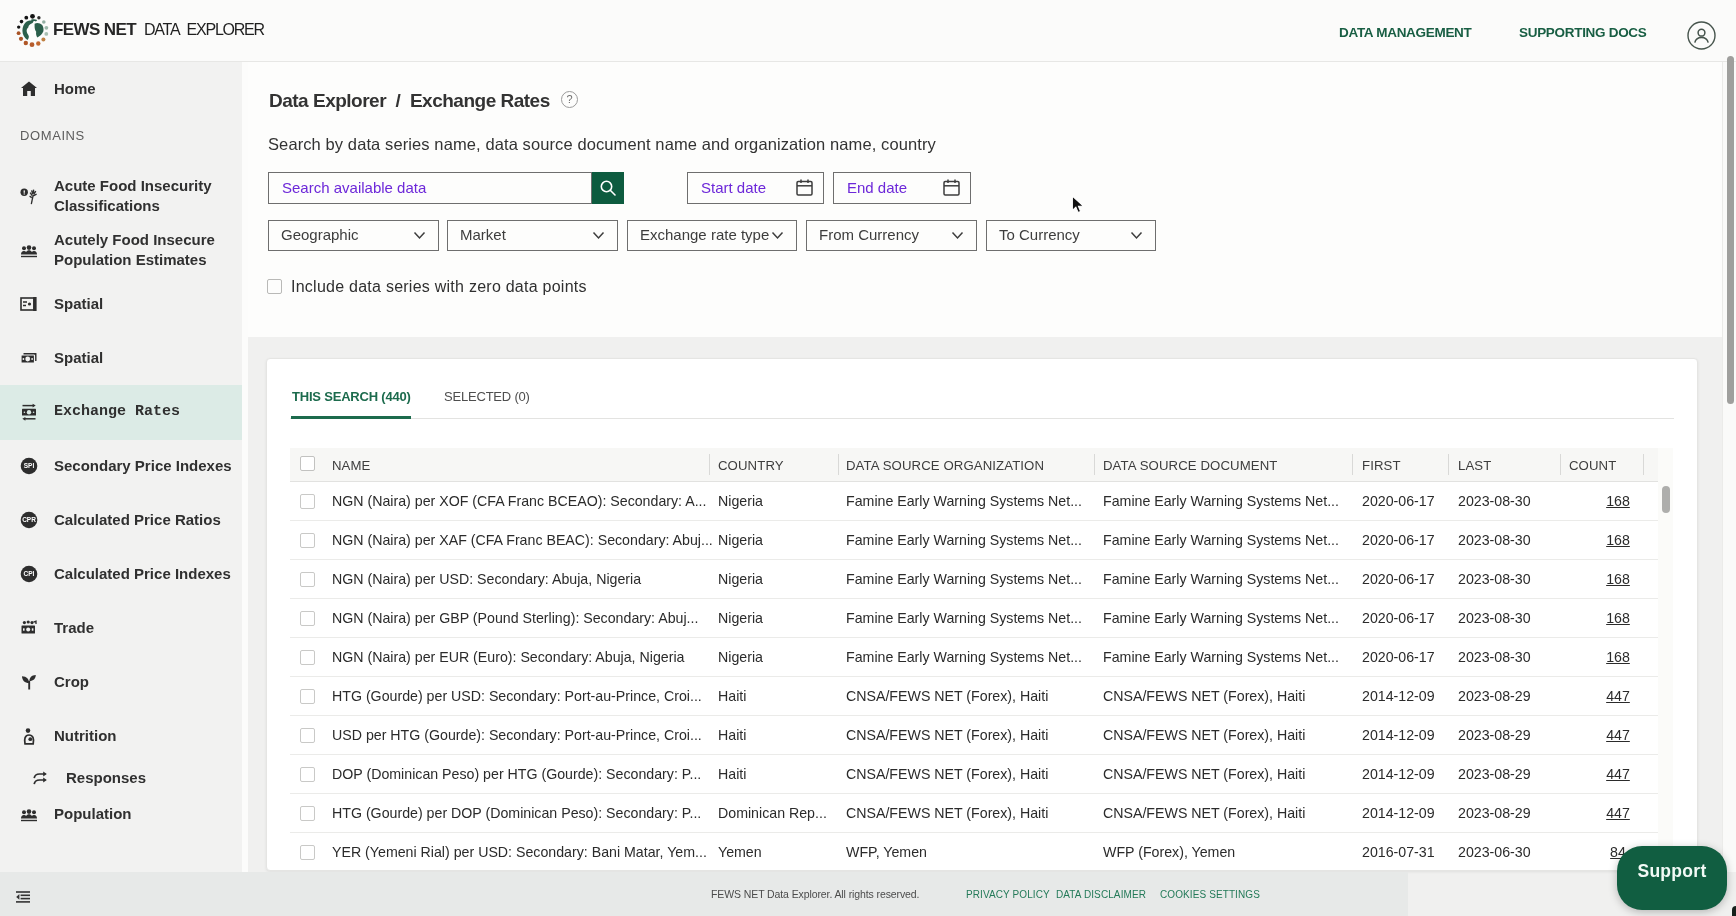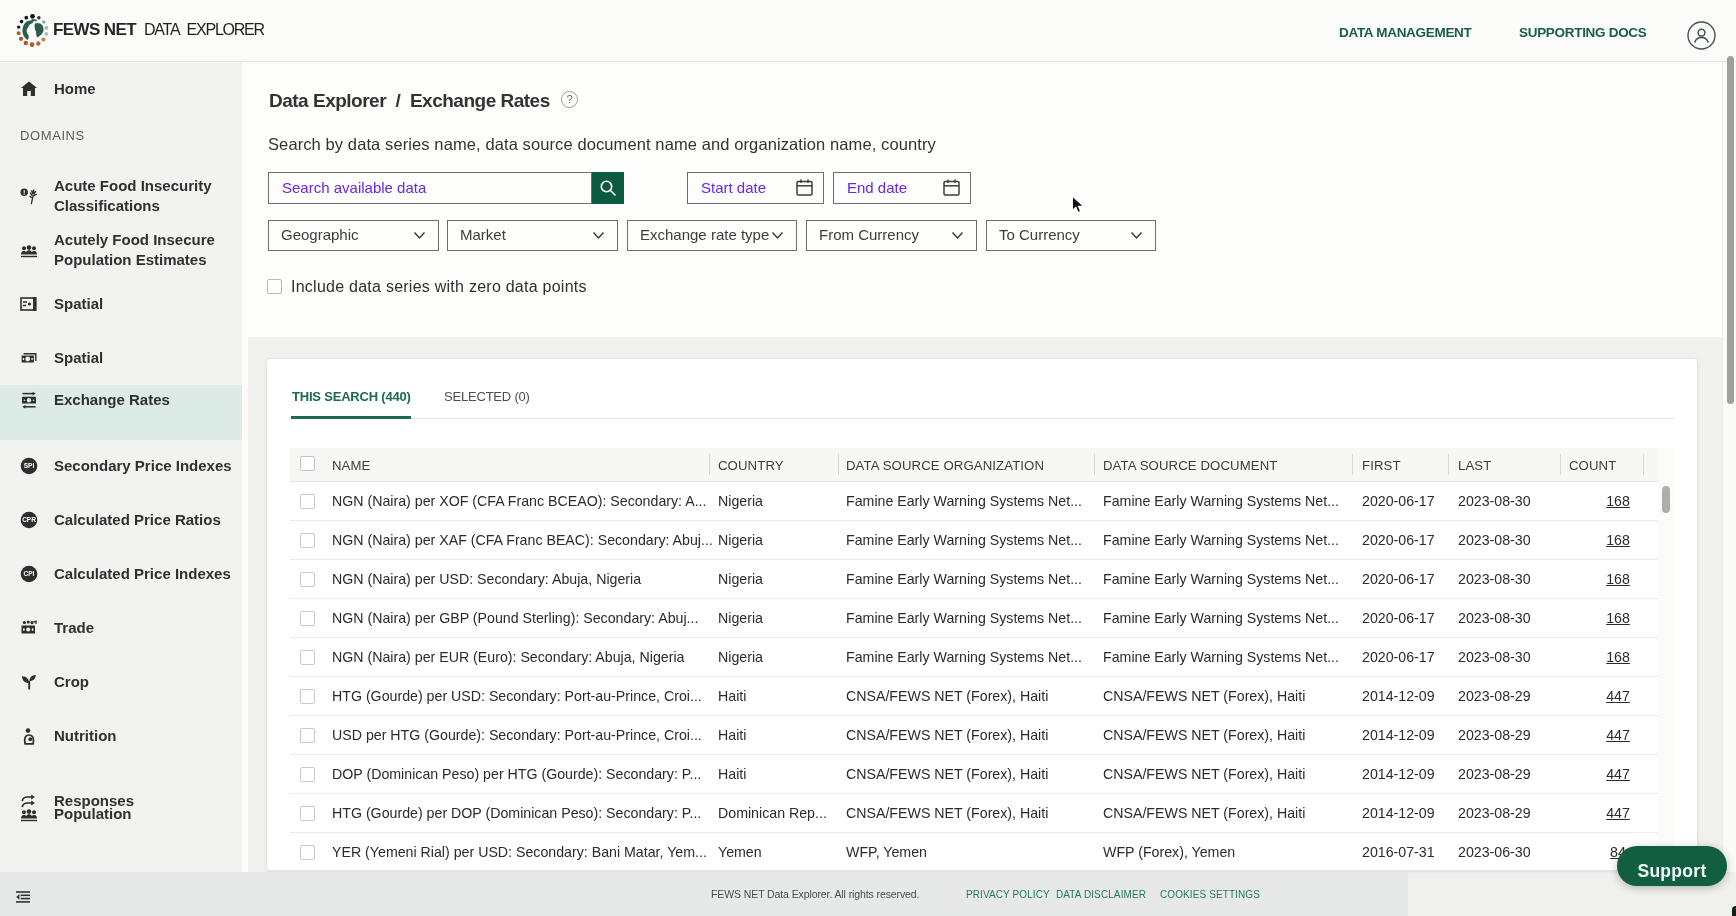--- a/index.html
+++ b/index.html
@@ -60,21 +60,21 @@
 
 #tscroll { position:absolute; left:1658px; top:448px; width:15px; height:423px; background:#fbfbf9; z-index:9; }
 #tthumb { position:absolute; left:1662px; top:486px; width:8px; height:27px; background:#aeaeac; border-radius:4px; z-index:10; }
 
 
 #footer { position:absolute; left:0; top:872px; width:1408px; height:44px; background:#e7e9e8; z-index:20; }
 #fcopy { position:absolute; left:711px; top:16px; font-size:10.5px; color:#4c4c4c; letter-spacing:-0.1px; }
 .flink { position:absolute; top:17px; font-size:10px; color:#237a58; letter-spacing:0.1px; }
 
 
-#support { position:absolute; left:1617px; top:846px; width:110px; height:40px; background:#115e41; border-radius:25px; color:#f2faf6; font-size:17.5px; font-weight:bold; text-align:center; line-height:50px; letter-spacing:0.3px; box-shadow:0 2px 8px rgba(0,0,0,0.25); z-index:25; }
+#support { position:absolute; left:1617px; top:846px; width:110px; height:64px; background:#115e41; border-radius:25px; color:#f2faf6; font-size:17.5px; font-weight:bold; text-align:center; line-height:50px; letter-spacing:0.3px; box-shadow:0 2px 8px rgba(0,0,0,0.25); z-index:25; }
 #pgtrack { position:absolute; left:1722px; top:62px; width:14px; height:810px; background:#fafaf9; border-left:1px solid #ebebe9; z-index:21; }
 #pgthumb { position:absolute; left:1727px; top:56px; width:7px; height:348px; background:#9f9f9d; border-radius:3.5px; z-index:31; }
 #corner { position:absolute; left:1732px; top:906px; width:4px; height:10px; background:#16201b; border-radius:9px 0 0 0; z-index:26; }
 #cursor { position:absolute; left:1071px; top:195px; z-index:40; }
 </style>
 </head>
 <body>
 
 <div id="topbar">
   <svg class="abs" style="left:15px;top:13px" width="35" height="35" viewBox="0 0 35 35" id="logosvg">
@@ -149,21 +149,21 @@
     <div class="sitem" style="top: 284px; height: 24px;">
       <svg class="ic" width="18" height="18" viewBox="0 0 18 18">
         <rect x="3.5" y="4" width="13" height="8" rx="0.6" fill="#2e2e2e"></rect>
         <rect x="1" y="6" width="13.5" height="8" rx="0.6" fill="#2e2e2e" stroke="#f2f2f1" stroke-width="1.2"></rect>
         <circle cx="7.7" cy="10" r="2.4" fill="#f2f2f1"></circle>
         <circle cx="3.4" cy="10" r="0.9" fill="#f2f2f1"></circle>
         <circle cx="12.1" cy="10" r="0.9" fill="#f2f2f1"></circle>
       </svg>
       <span class="txt">Spatial</span>
     </div>
-    <div class="sitem" style="top: 326px; height: 24px;">
+    <div class="sitem" style="top: 338px; height: 24px; font-family: Liberation Mono, monospace;">
       <svg class="ic" width="18" height="18" viewBox="0 0 18 18">
         <rect x="2" y="5.8" width="14" height="6.8" rx="0.5" fill="#2e2e2e"></rect>
         <circle cx="9" cy="9.2" r="2.2" fill="#dcebe6"></circle>
         <circle cx="4.4" cy="9.2" r="0.8" fill="#dcebe6"></circle>
         <circle cx="13.6" cy="9.2" r="0.8" fill="#dcebe6"></circle>
         <path d="M2.5 2.6 L13.5 2.6" stroke="#2e2e2e" stroke-width="1.5" fill="none"></path>
         <path d="M12.6 0.7 L15.7 2.6 L12.6 4.5 Z" fill="#2e2e2e"></path>
         <path d="M15.5 15.8 L4.5 15.8" stroke="#2e2e2e" stroke-width="1.5" fill="none"></path>
         <path d="M5.4 13.9 L2.3 15.8 L5.4 17.7 Z" fill="#2e2e2e"></path>
       </svg>
@@ -212,21 +212,21 @@
       <span class="txt">Crop</span>
     </div>
     <div class="sitem" style="top: 662px; height: 24px;">
       <svg class="ic" width="18" height="18" viewBox="0 0 18 18">
         <circle cx="8" cy="3.6" r="2.3" fill="#2e2e2e"></circle>
         <path d="M5 16.8 C4 12 5 8 9 8 C13 8 14.2 11.5 13.2 16.8 Z" fill="none" stroke="#2e2e2e" stroke-width="1.7"></path>
         <circle cx="10.3" cy="12.2" r="1.9" fill="#2e2e2e"></circle>
       </svg>
       <span class="txt">Nutrition</span>
     </div>
-    <div class="sitem" style="top: 727px; height: 24px;">
+    <div class="sitem" style="top: 704px; height: 24px; margin-left: 12px;">
       <svg class="ic" width="18" height="18" viewBox="0 0 18 18">
         <path d="M2.2 9.2 C2.6 6.4 4.6 5 7.6 5 L13.4 5" stroke="#2e2e2e" stroke-width="1.7" fill="none"></path>
         <path d="M11.2 2.4 L14.8 5 L11.2 7.6 Z" fill="#2e2e2e"></path>
         <path d="M2.2 15.2 C2.6 12.4 4.6 11 7.6 11 L13.4 11" stroke="#2e2e2e" stroke-width="1.7" fill="none"></path>
         <path d="M11.2 8.4 L14.8 11 L11.2 13.6 Z" fill="#2e2e2e"></path>
       </svg>
       <span class="txt">Responses</span>
     </div>
     <div class="sitem" style="top: 740px; height: 24px; padding-left: 48px;">
       <svg class="ic" width="18" height="18" viewBox="0 0 18 18">

